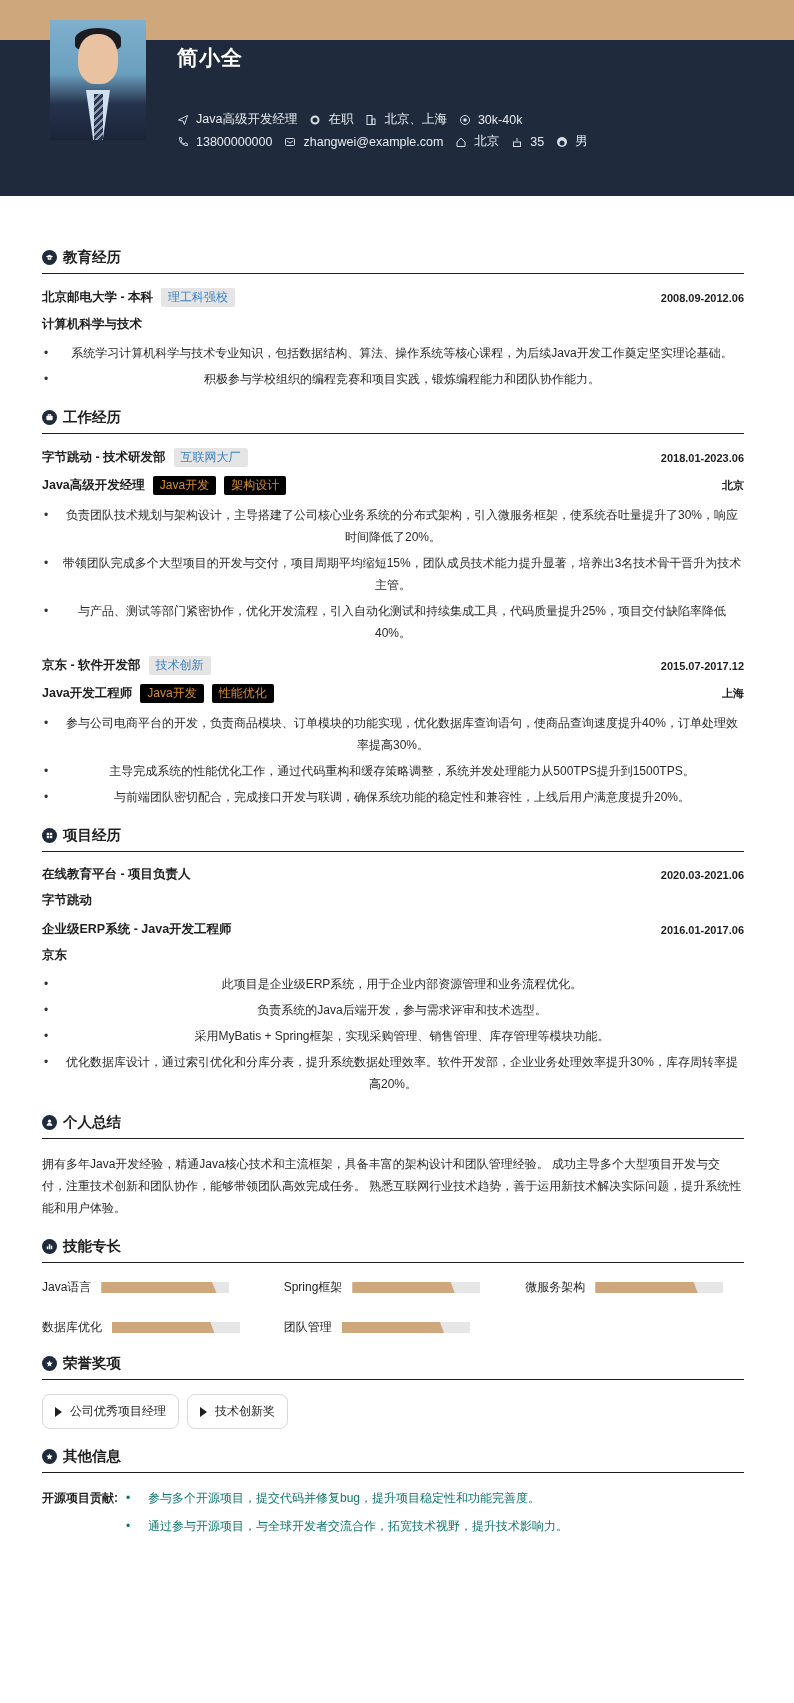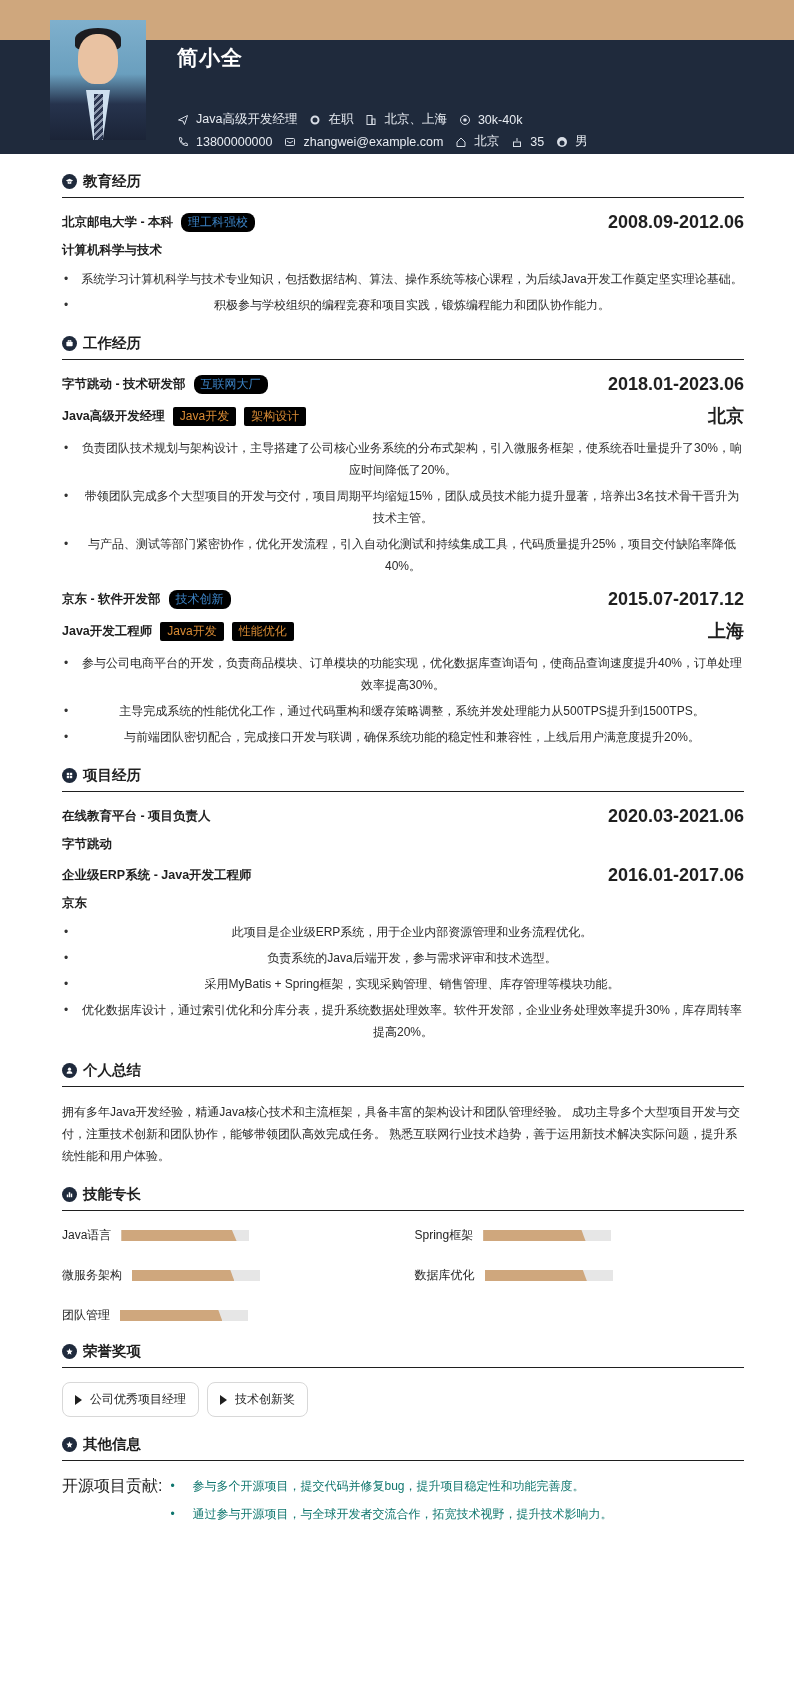--- a/index.html
+++ b/index.html
@@ -1,73 +1,73 @@
 <!DOCTYPE html>
 <html><head>
 <meta charset="utf-8">
 <style>
   * { box-sizing: border-box; margin: 0; padding: 0; }
   html, body { width: 794px; background: #ffffff; }
   body { font-family: "Liberation Sans", "DejaVu Sans", sans-serif; color: #1f1f1f; font-size: 13px; }
 
   .topband { height: 40px; background: #cfa77d; }
-  .header { position: relative; height: 114px; background: #1f2a3c; color: #fff; }
+  .header { position: relative; height: 156px; background: #1f2a3c; color: #fff; }
   .photo { position: absolute; left: 50px; top: -20px; width: 96px; height: 120px;
            background: linear-gradient(180deg, #7fb0cd 0%, #6a9fbe 45%, #26334d 70%, #1b2437 100%);
            overflow: hidden; }
   .photo .face { position: absolute; left: 28px; top: 14px; width: 40px; height: 50px; border-radius: 45% 45% 42% 42%;
                  background: #e9c2a2; }
   .photo .hair { position: absolute; left: 25px; top: 8px; width: 46px; height: 22px; border-radius: 50% 50% 20% 20%; background: #1c1c20; }
   .photo .shirt { position: absolute; left: 36px; top: 70px; width: 24px; height: 50px; background: #cfe0ef; clip-path: polygon(0 0,100% 0,70% 100%,30% 100%); }
   .photo .tie { position: absolute; left: 44px; top: 74px; width: 9px; height: 46px; background: repeating-linear-gradient(135deg,#2a3550 0 3px,#8f9bb0 3px 5px); }
 
   .name { position: absolute; left: 177px; top: 4px; font-size: 21px; font-weight: bold; letter-spacing: 1px; }
   .info-row { position: absolute; left: 177px; display: flex; align-items: center; gap: 12px; font-size: 12.5px; color: #e8ecf2; }
   .info-row.r1 { top: 46px; margin-top: 47px; }
   .info-row.r2 { top: 71px; }
   .info-item { display: flex; align-items: center; gap: 7px; }
   .info-icon { width: 12px; height: 12px; display: inline-flex; align-items: center; justify-content: center; color: #d8dde6; }
   .info-icon svg { width: 12px; height: 12px; }
 
-  .content { padding: 18px 50px 0 62px; }
+  .content { padding: 18px 50px 0 42px; margin-top: 34px; }
   .section { margin-bottom: 18px; }
   .sec-head { display: flex; align-items: center; gap: 6px; padding-bottom: 6px; border-bottom: 1.5px solid #1f1f1f; margin-bottom: 14px; }
   .sec-icon { width: 15px; height: 15px; border-radius: 50%; background: #1f2a3c; display: inline-flex; align-items: center; justify-content: center; }
   .sec-icon svg { width: 9px; height: 9px; }
   .sec-title { font-size: 14.5px; font-weight: bold; color: #1f1f1f; }
 
   .row { display: flex; justify-content: space-between; align-items: center; margin-bottom: 9px; }
   .row-left { display: flex; align-items: center; gap: 8px; }
   .bold { font-weight: bold; font-size: 12.5px; }
-  .date { font-weight: bold; font-size: 18px; }
+  .date { font-weight: bold; font-size: 11px; }
   .tag { font-size: 12px; padding: 1px 7px; border-radius: 2px; }
-  .tag.blue { background: #000000; color: #3b82c4; border-radius: 8px; }
+  .tag.blue { background: #e5e5e5; color: #3b82c4; }
   .tag.orange { background: #000000; color: #d98b34; }
 
   ul.bullets { list-style: none; margin-bottom: 6px; text-align: center; }
   ul.bullets li { position: relative; padding-left: 18px; font-size: 12px; line-height: 22px; margin-bottom: 4px; color: #2a2a2a; }
   ul.bullets li::before { content: "•"; position: absolute; left: 2px; top: 0; color: #333; }
   ul.bullets li.wrap { padding-left: 0; text-indent: 18px; }
   ul.bullets li.wrap::before { left: 2px; text-indent: 0; }
 
   .entry { margin-bottom: 12px; }
 
   .summary { font-size: 12px; line-height: 22px; color: #2a2a2a; }
 
-  .skills { display: grid; grid-template-columns: 1fr 1fr; row-gap: 16px; padding-top: 2px; gap: 23px; }
+  .skills { display: grid; grid-template-columns: 1fr 1fr 1fr; row-gap: 16px; padding-top: 2px; gap: 23px; }
   .skill { display: flex; align-items: center; gap: 10px; font-size: 12px; }
   .skill-bar { width: 128px; height: 11px; background: #e6e6e6; position: relative; overflow: hidden; }
   .skill-fill { position: absolute; left: 0; top: 0; bottom: 0; background: #cfa77d; clip-path: polygon(0 0, 96% 0, 100% 100%, 0 100%); }
 
   .awards { display: flex; gap: 8px; }
   .award { display: flex; align-items: center; gap: 8px; font-size: 12px; padding: 8px 12px; border: 1px solid #d8d8d8; border-radius: 8px; background: #fff; }
   .award .tri { width: 0; height: 0; border-top: 5px solid transparent; border-bottom: 5px solid transparent; border-left: 7px solid #1f1f1f; }
 
   .other-row { display: flex; gap: 4px; }
-  .other-label { font-weight: normal; font-size: 16px; line-height: 22px; white-space: nowrap; }
+  .other-label { font-weight: bold; font-size: 12px; line-height: 22px; white-space: nowrap; }
   .other-list { list-style: none; }
   .other-list li { position: relative; padding-left: 26px; font-size: 12px; line-height: 22px; margin-bottom: 6px; color: #0f766e; }
   .other-list li::before { content: "•"; position: absolute; left: 4px; top: 0; }
 </style>
 </head>
 <body>
 
 <div>
   <div class="topband"></div>
 

